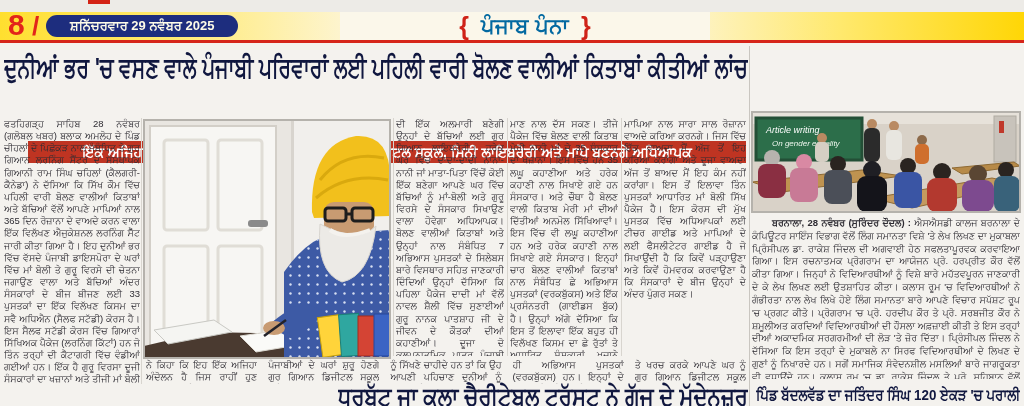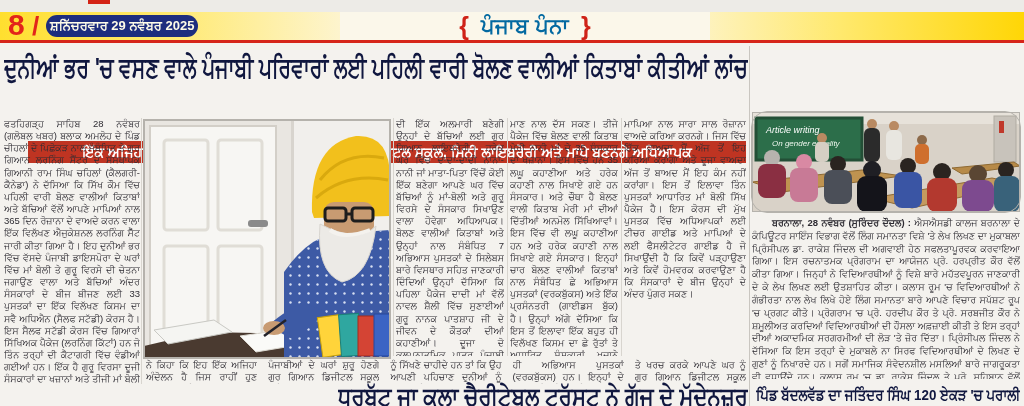--- a/index.html
+++ b/index.html
@@ -6,21 +6,21 @@
   #page{position:relative;width:1024px;height:406px;margin:0 auto;background:#f4f2ee;overflow:hidden;
         font-family:"Liberation Sans","DejaVu Sans",sans-serif;}
   .abs{position:absolute;}
   
   #top-strip{left:0;top:0;width:1024px;height:12px;background:#edebe7;}
   #top-red-dash{left:88px;top:0;width:22px;height:4px;background:#d42315;}
   #header-band{left:0;top:12px;width:1024px;height:28px;
     background:linear-gradient(90deg,#ffdf2f 0%,#ffe96e 16%,#fdf6dd 36%,#fdf6dd 64%,#ffe96e 82%,#ffd606 100%);}
   #page-number{left:8px;top:10px;font-size:30px;font-weight:bold;color:#e2251a;line-height:30px;}
   #page-number-slash{left:32px;top:12px;font-size:26px;font-weight:bold;color:#e2251a;line-height:28px;}
-  #date-pill{left:46px;top:15px;height:22px;line-height:22px;padding:0 4px;border-radius:12px;
+  #date-pill{left:46px;top:15px;height:22px;line-height:22px;padding:0 24px;border-radius:12px;
     background:#1d2d7e;color:#fdfbe8;font-size:13px;font-weight:bold;white-space:nowrap;}
   #masthead{left:340px;top:12px;width:370px;height:28px;background:#fbf7ea;
     display:flex;align-items:center;justify-content:center;gap:12px;}
   .brace{font-size:25px;font-weight:bold;color:#cf2217;line-height:26px;}
   #masthead-title{font-size:21px;font-weight:bold;color:#0369a1;letter-spacing:.5px;}
   #section-right{right:10px;top:14px;font-size:20px;font-weight:bold;color:#e01f10;white-space:nowrap;}
   #header-rule{left:0;top:40px;width:1024px;height:3px;background:#d6251a;}
   
   #main-headline{left:4px;top:48px;width:744px;height:40px;overflow:hidden;white-space:nowrap;
     font-size:28px;font-weight:bold;color:#10173f;line-height:40px;}
@@ -35,21 +35,21 @@
   #col1{left:4px;top:118px;width:136px;height:266px;}
   #col2{left:396px;top:118px;width:108px;height:238px;}
   #col3{left:510px;top:118px;width:108px;height:238px;}
   #col4{left:624px;top:118px;width:122px;height:238px;}
   #bottom-strip{left:146px;top:359px;width:600px;height:25px;display:flex;gap:11px;}
   #bottom-strip .frag{flex:1;font-size:9.5px;line-height:1.28;color:#2e2c33;text-align:justify;overflow:hidden;}
   #right-body{left:752px;top:217px;width:268px;height:162px;font-size:9.5px;line-height:1.35;}
   #right-body b{font-weight:bold;padding-left:20px;}
   
   #left-photo{left:144px;top:120px;width:246px;height:238px;background:#e9e6e1;outline:1px solid #b5b2ac;}
-  #right-photo{left:752px;top:112px;width:268px;height:100px;background:#d9d2c8;outline:1px solid #b5b2ac;border-radius:15px;}
+  #right-photo{left:752px;top:112px;width:268px;height:100px;background:#d9d2c8;outline:1px solid #b5b2ac;}
   
   .vline{width:1px;background:#d8d5cf;}
   #divider-main-right{left:749px;top:46px;height:360px;background:#c9c6c0;}
   
   .bottom-head{font-weight:bold;color:#10173f;white-space:nowrap;overflow:hidden;}
   #bottom-head-left{left:28px;top:378px;width:302px;height:25px;font-size:21px;line-height:30px;margin-top:40px;}
   #bottom-head-mid{left:338px;top:381px;width:410px;height:25px;font-size:25px;line-height:30px;}
   #bottom-head-right{left:756px;top:385px;width:264px;height:21px;font-size:15.5px;line-height:20px;}
   .fit{display:inline-block;transform-origin:left center;}
   .fit-center{display:inline-block;transform-origin:center center;}

